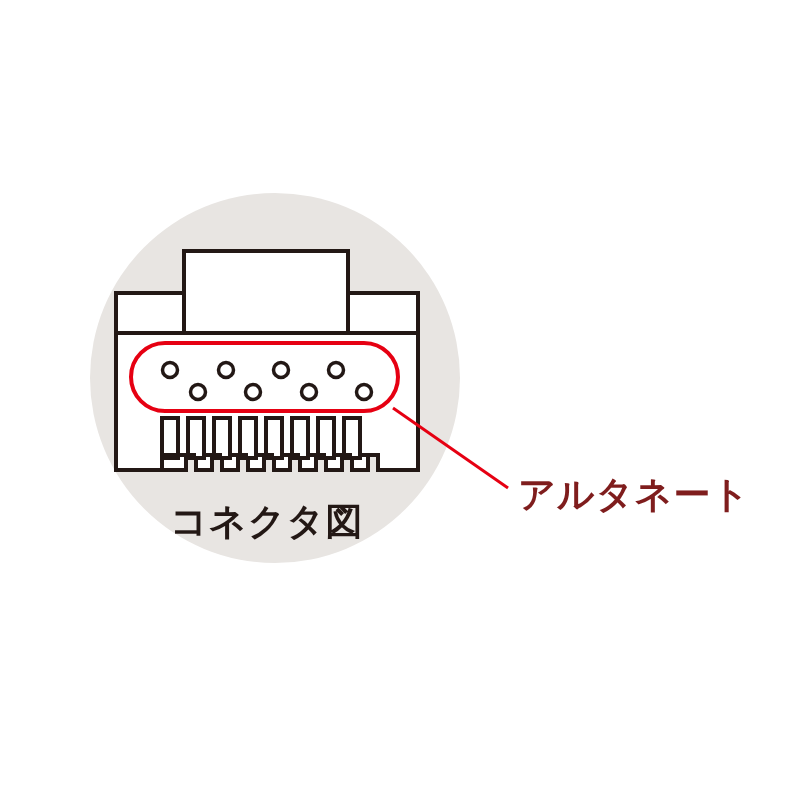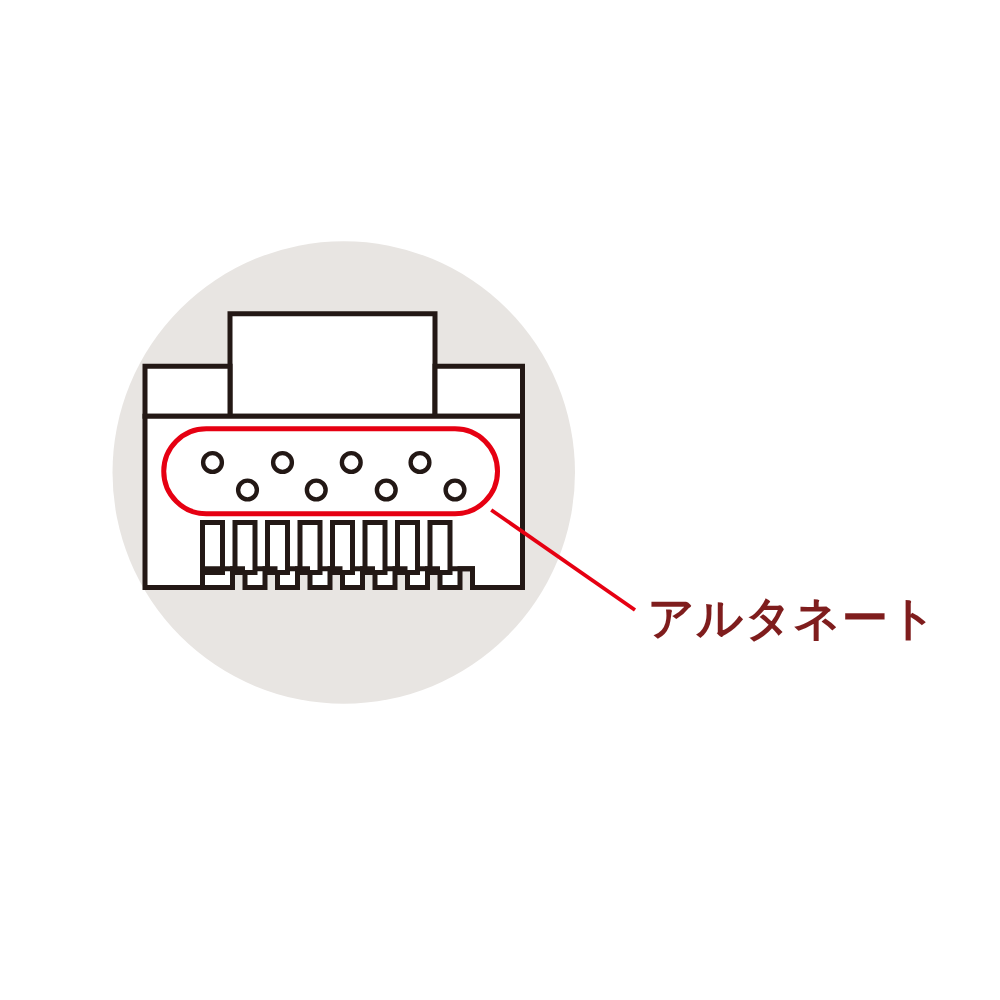--- a/index.html
+++ b/index.html
@@ -105,17 +105,18 @@
     <g fill="#ffffff" stroke="#231815" stroke-width="3.5">
       <circle cx="198" cy="392" r="7.5"></circle>
       <circle cx="253" cy="392" r="7.5"></circle>
       <circle cx="309" cy="392" r="7.5"></circle>
       <circle cx="364" cy="392" r="7.5"></circle>
     </g>
 
     <line x1="393" y1="408" x2="508" y2="488" stroke="#e60012" stroke-width="3"></line>
   </svg>
 
+  <div class="caption">コネクタ図</div>
 
   <div class="callout-label">
     <div>アルタネート</div>
   </div>
 </div>
 
 </body></html>

